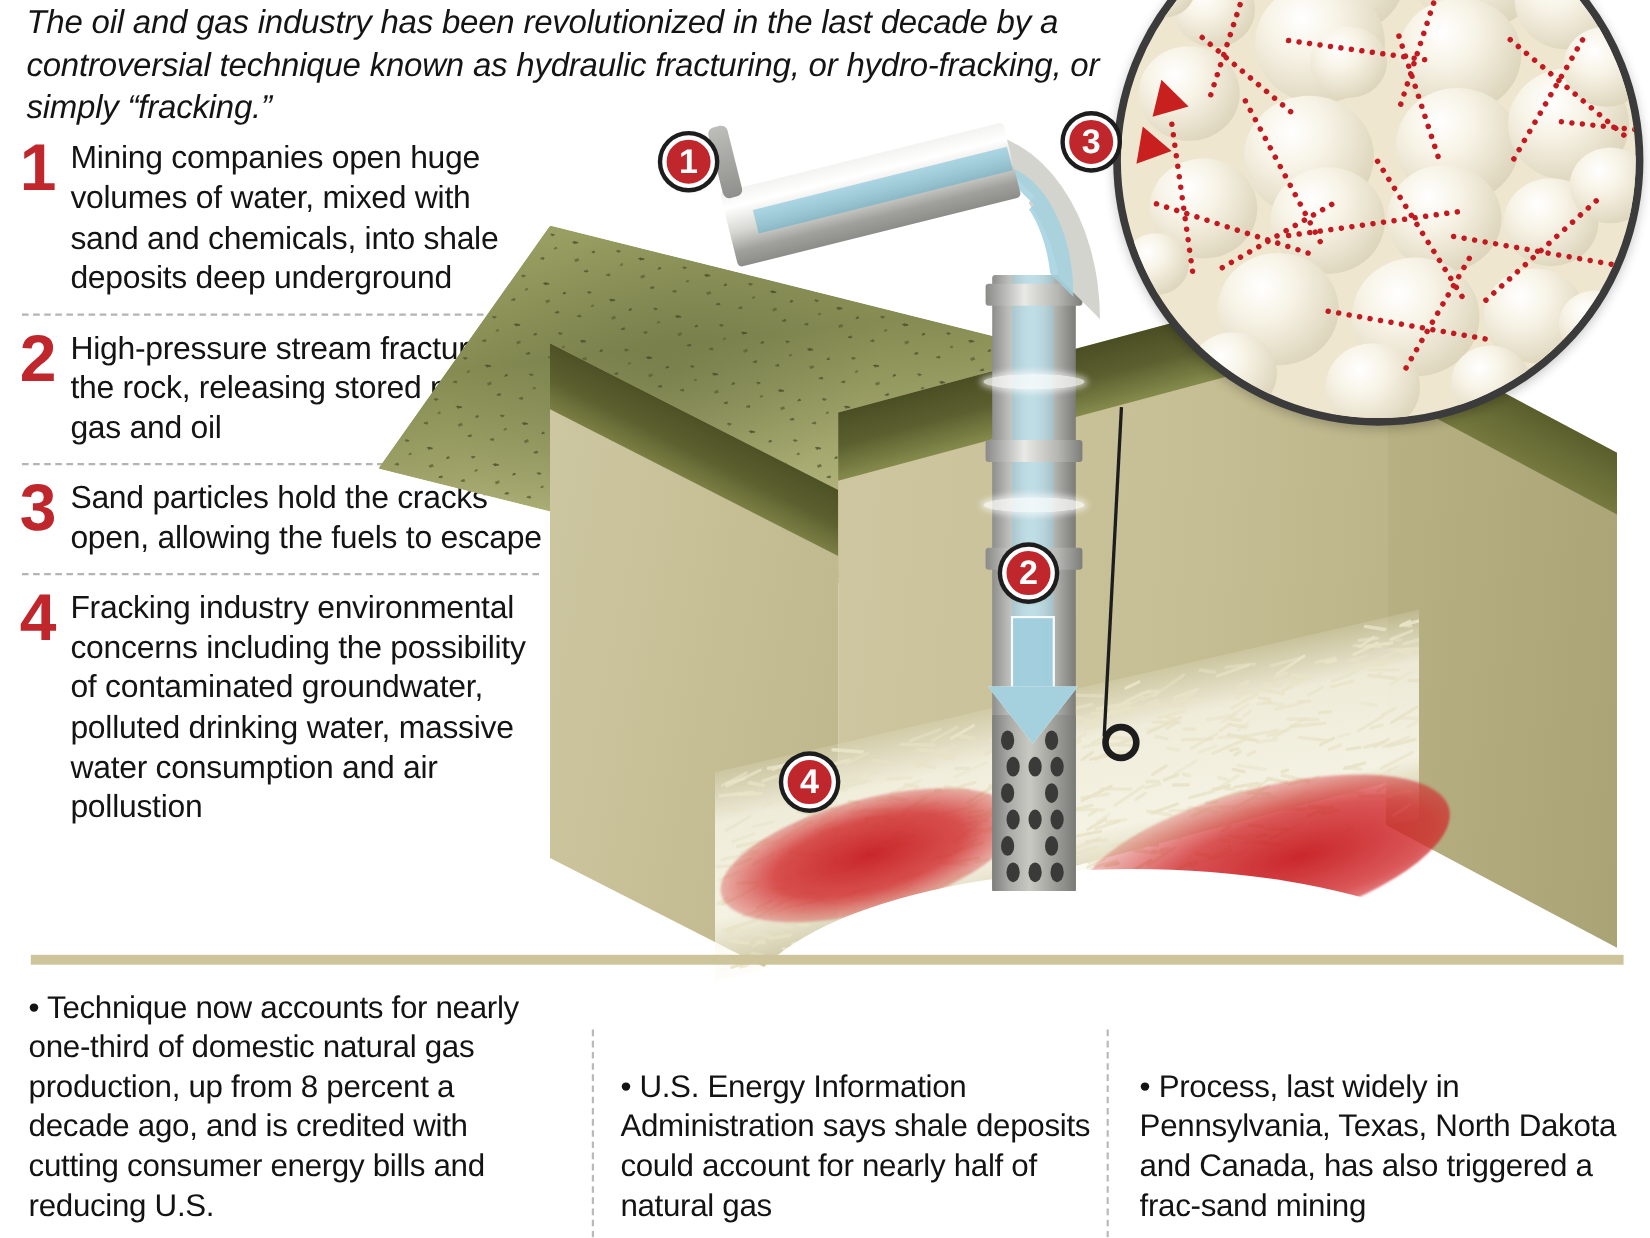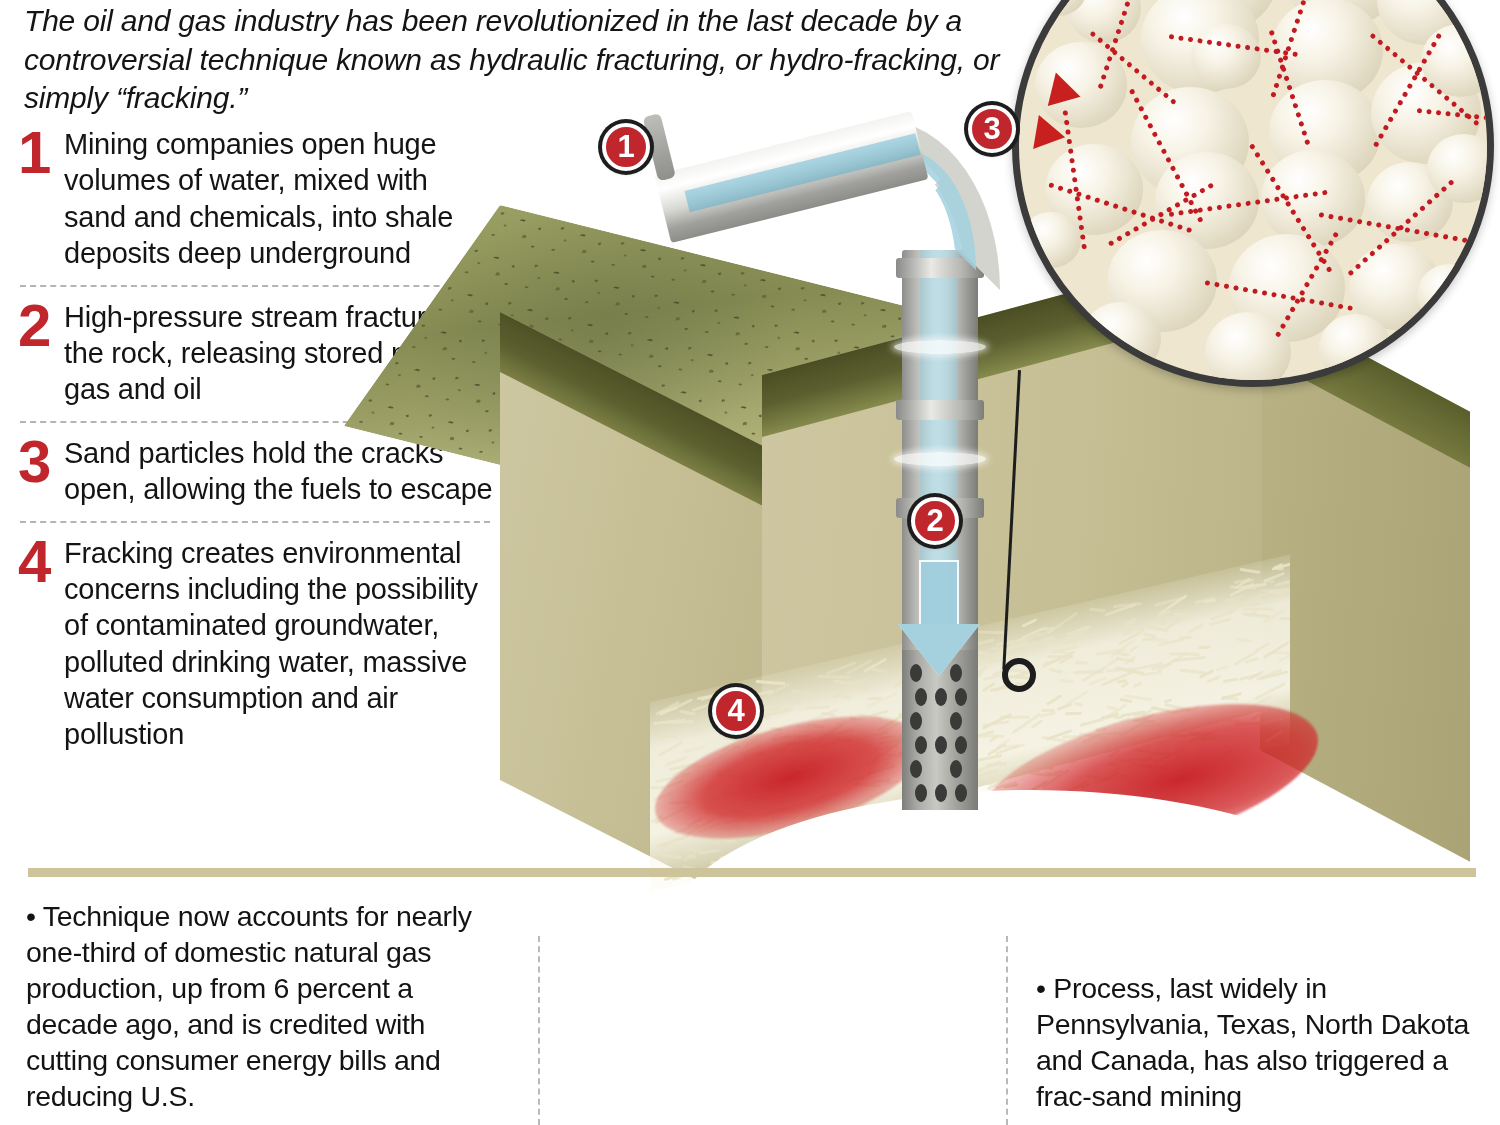--- a/index.html
+++ b/index.html
@@ -413,21 +413,21 @@
     <hr class="step-divider">
 
     <div class="step">
       <div class="step-num">3</div>
       <div class="step-text">Sand particles hold the cracks open, allowing the fuels to escape</div>
     </div>
     <hr class="step-divider">
 
     <div class="step">
       <div class="step-num">4</div>
-      <div class="step-text">Fracking creates environmental concerns including the possibility of contaminated groundwater, polluted drinking water, massive water consumption and air pollustion</div>
+      <div class="step-text">Fracking industry environmental concerns including the possibility of contaminated groundwater, polluted drinking water, massive water consumption and air pollustion</div>
     </div>
 
   </div>
 
   <div class="illus">
 
     <div class="ground-top"></div>
 
     <div class="face-left">
       <div class="topsoil"></div>
@@ -1071,17 +1071,18 @@
     </div>
 
   </div>
 
   <div class="tan-rule"></div>
 
   <div class="bottom">
     <div class="vsep vsep-1"></div>
     <div class="vsep vsep-2"></div>
 
-    <div class="bcol bcol-1">• Technique now accounts for nearly one-third of domestic natural gas production, up from 6 percent a decade ago, and is credited with cutting consumer energy bills and reducing U.S.</div>
+    <div class="bcol bcol-1">• Technique now accounts for nearly one-third of domestic natural gas production, up from 8 percent a decade ago, and is credited with cutting consumer energy bills and reducing U.S.</div>
+    <div class="bcol bcol-2">• U.S. Energy Information Administration says shale deposits could account for nearly half of natural gas</div>
     <div class="bcol bcol-3">• Process, last widely in Pennsylvania, Texas, North Dakota and Canada, has also triggered a frac-sand mining</div>
   </div>
 
 </div>
 
 </body></html>

